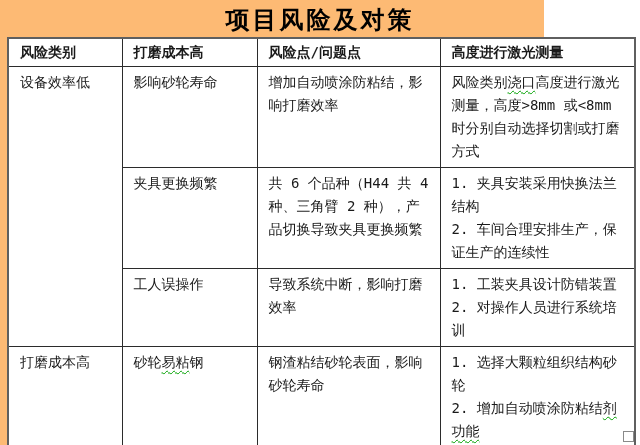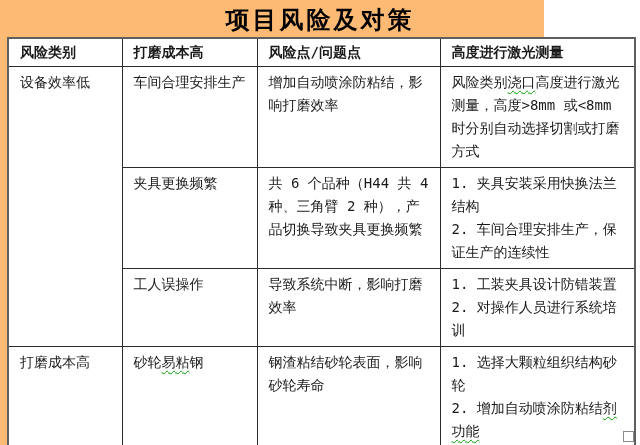--- a/index.html
+++ b/index.html
@@ -103,21 +103,21 @@
       <tr class="header-row">
         <th>风险类别</th>
         <th>打磨成本高</th>
         <th>风险点/问题点</th>
         <th>高度进行激光测量</th>
       </tr>
     </thead>
     <tbody>
       <tr class="row-0">
         <td class="cat-cell" rowspan="3">设备效率低</td>
-        <td>车间合理安排生产</td>
+        <td>影响砂轮寿命</td>
         <td>增加自动喷涂防粘结，影响打磨效率</td>
         <td><span>风险类别</span><span class="wavy">浇口</span><span>高度进行激光测量，高度&gt;8mm 或&lt;8mm 时分别自动选择切割或打磨方式</span></td>
       </tr>
       <tr class="row-1">
         <td>夹具更换频繁</td>
         <td>共 6 个品种（H44 共 4 种、三角臂 2 种），产品切换导致夹具更换频繁</td>
         <td>1. 夹具安装采用快换法兰结构
 2. 车间合理安排生产，保证生产的连续性</td>
       </tr>
       <tr class="row-2">

